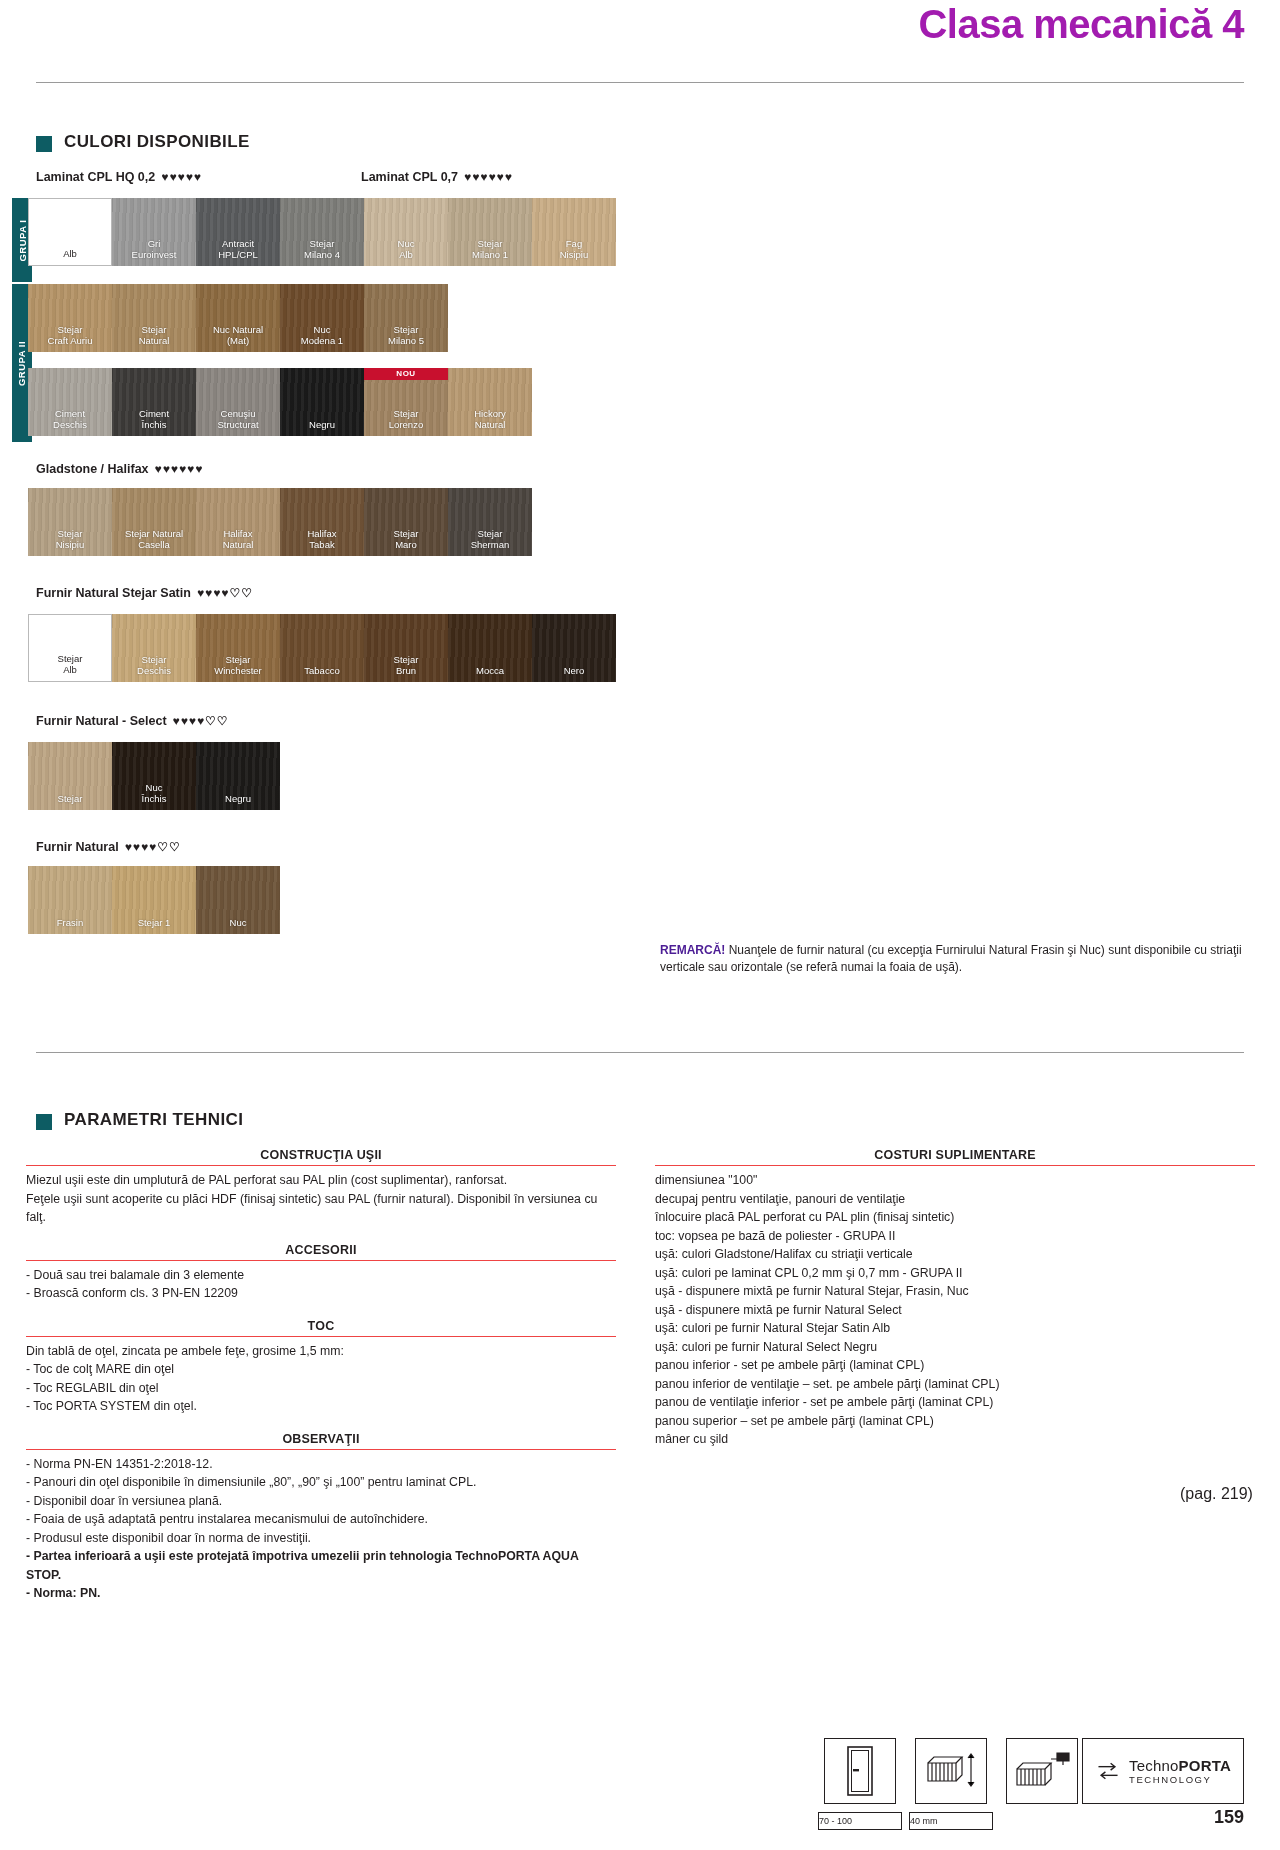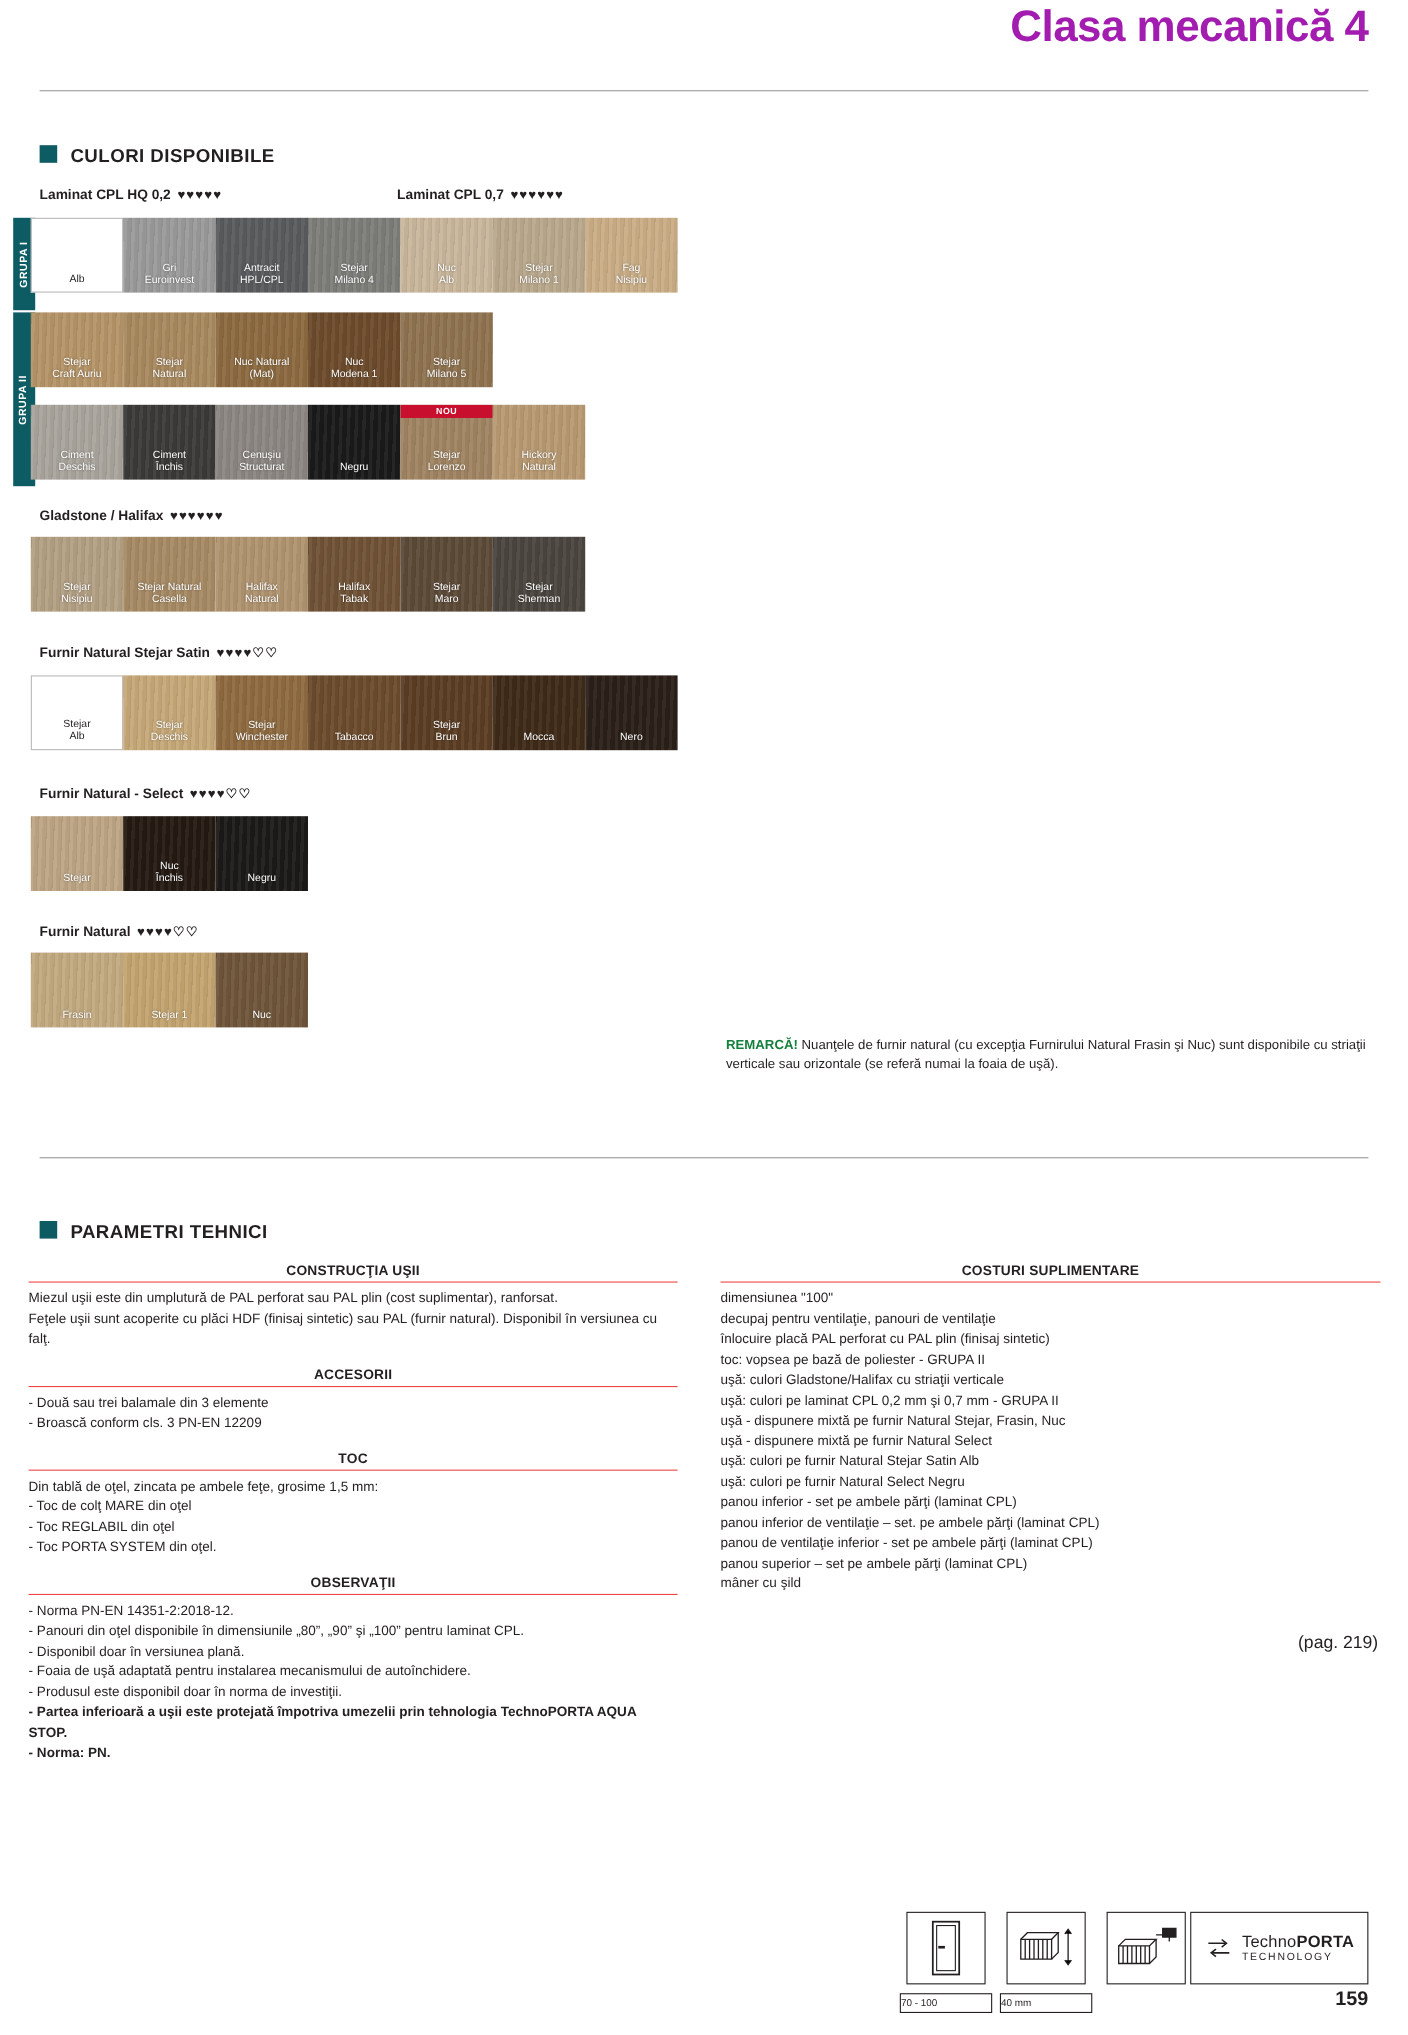--- a/index.html
+++ b/index.html
@@ -23,21 +23,21 @@
     font-size:40px; font-weight:bold; letter-spacing:-0.5px;
     color:#a21caf;
   }
   .rule-top {
     position:absolute; left:36px; top:82px; width:1208px; height:1px;
     background:#9a9a9a;
   }
 
   
   .section-head {
-    position:absolute; display:flex; align-items:flex-start; gap:12px;
+    position:absolute; display:flex; align-items:flex-end; gap:12px;
   }
   .sq { width:16px; height:16px; background:#0d5c63; display:inline-block; }
   .section-head .txt { font-size:17px; font-weight:bold; letter-spacing:0.4px; }
 
   
   .grp-label {
     position:absolute; font-size:12.5px; font-weight:bold; color:#231f20;
   }
   .diamonds { display:inline-block; margin-left:6px; letter-spacing:1px; font-size:12px; }
 
@@ -68,21 +68,21 @@
   }
   .group-tab span {
     transform:rotate(-90deg); white-space:nowrap; display:block;
   }
 
   
   .remark {
     position:absolute; font-size:12px; line-height:17px; color:#231f20;
     width:590px;
   }
-  .remark b { color:#15803d; font-weight:bold; }
+  .remark b { color:#4c1d95; font-weight:bold; }
 
   .rule-mid {
     position:absolute; left:36px; width:1208px; height:1px; background:#9a9a9a;
   }
 
   
   .col { position:absolute; }
   .sub-head {
     font-size:12.5px; font-weight:bold; letter-spacing:.2px;
     border-bottom:1px solid #ef4444; padding-bottom:3px; margin-bottom:5px;text-align:center;

